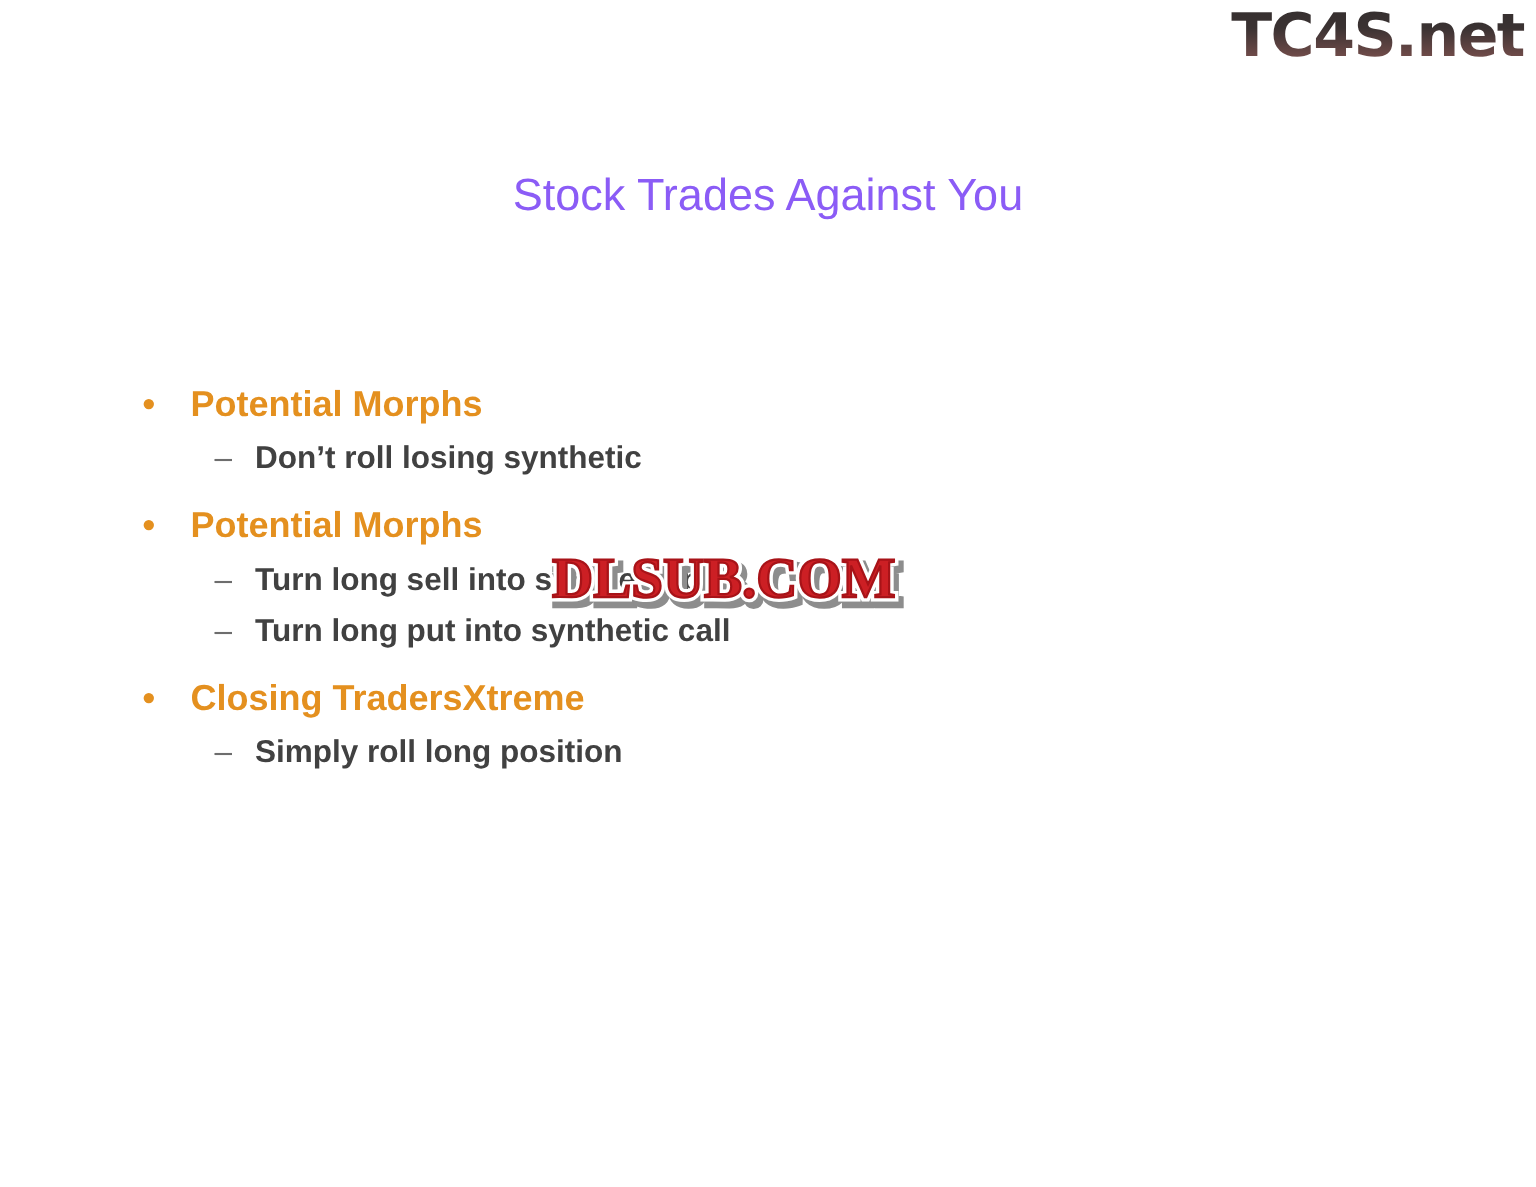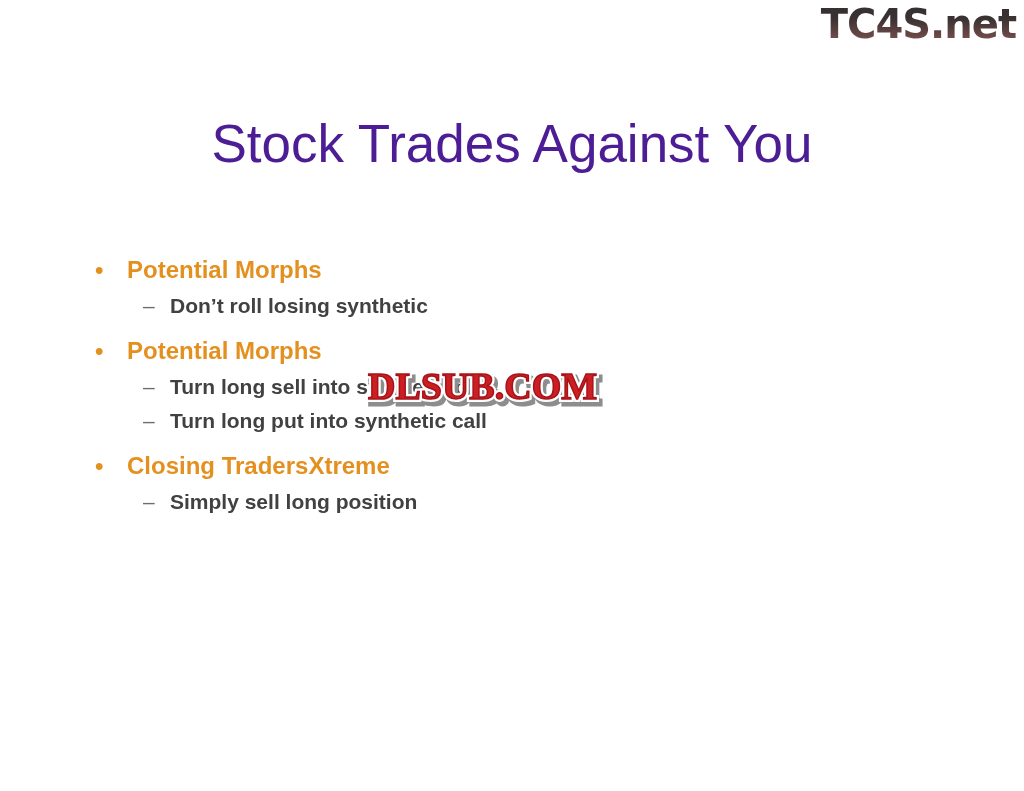--- a/index.html
+++ b/index.html
@@ -39,22 +39,22 @@
     user-select: none;
   }
 
   
   .slide-title {
     position: absolute;
     left: 0;
     right: 0;
     top: 114px;
     text-align: center;
-    color: #4c1d95;
-    font-size: 53px;
+    color: #8b5cf6;
+    font-size: 30px;
     font-weight: normal;
     letter-spacing: 0px;
     line-height: 1.15;
     margin: 0;
   }
 
   
   .body-list {
     position: absolute;
     left: 0;
@@ -229,21 +229,21 @@
 
     <div class="group-gap"></div>
 
     <div class="bullet-group">
       <div class="l1-item">
         <span class="dot">•</span>
         <span class="l1-text">Closing TradersXtreme</span>
       </div>
       <div class="l2-item">
         <span class="dash">–</span>
-        <span class="l2-text">Simply sell long position</span>
+        <span class="l2-text">Simply roll long position</span>
       </div>
     </div>
 
   </div>
 
   <div class="wm-center-wrap">
     <span class="spacer">DLSUB.COM</span>
     <span class="layer shadow">DLSUB.COM</span>
     <span class="layer outline">DLSUB.COM</span>
     <span class="layer fill">DLSUB.COM</span>

